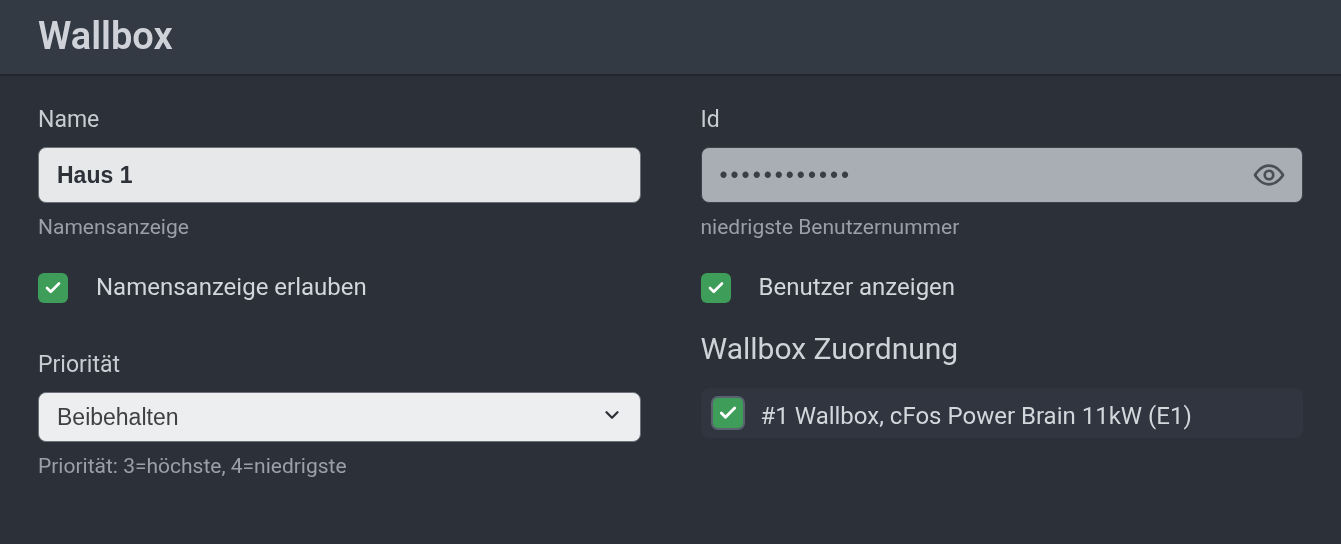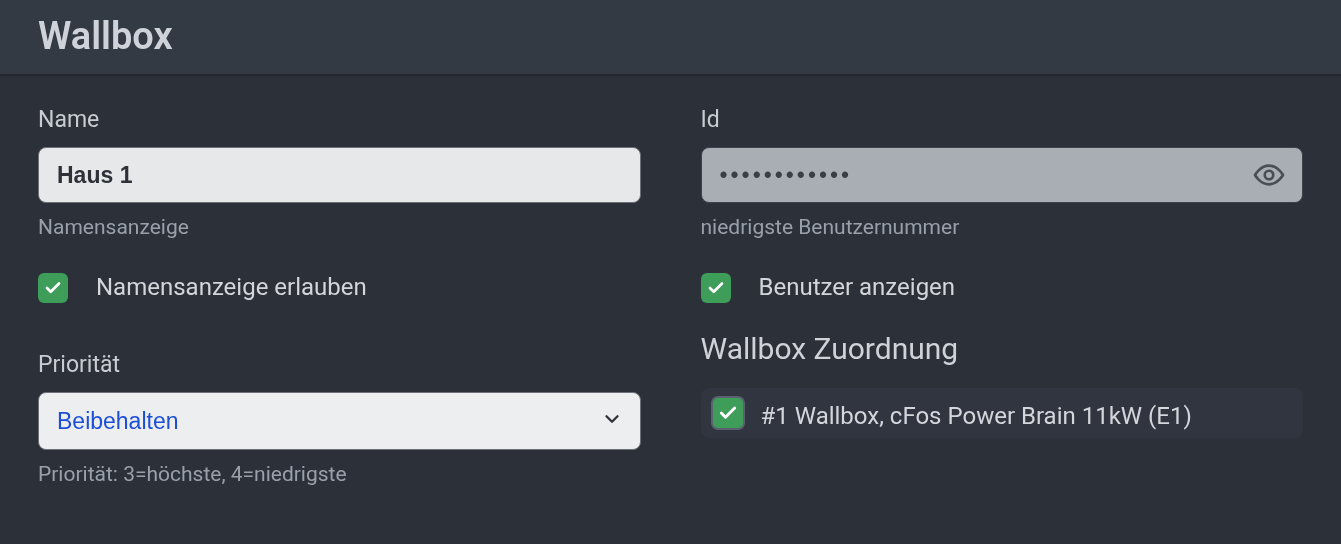--- a/index.html
+++ b/index.html
@@ -110,25 +110,25 @@
     color: #cfd3d9;
     margin-top: 28px;
   }
   .select-wrap {
     position: relative;
     width: 100%;
     margin-top: 14px;
   }
   .select {
     width: 100%;
-    height: 58px;
+    height: 50px;
     border-radius: 8px;
     border: 1px solid #6b7079;
     background: #eceef0;
-    color: #1d4ed8;
+    color: #404040;
     font-size: 23px;
     padding: 0 50px 0 18px;
     appearance: none;
     -webkit-appearance: none;
     cursor: pointer;
     outline: none;
   }
   .chevron {
     position: absolute;
     right: 18px;

